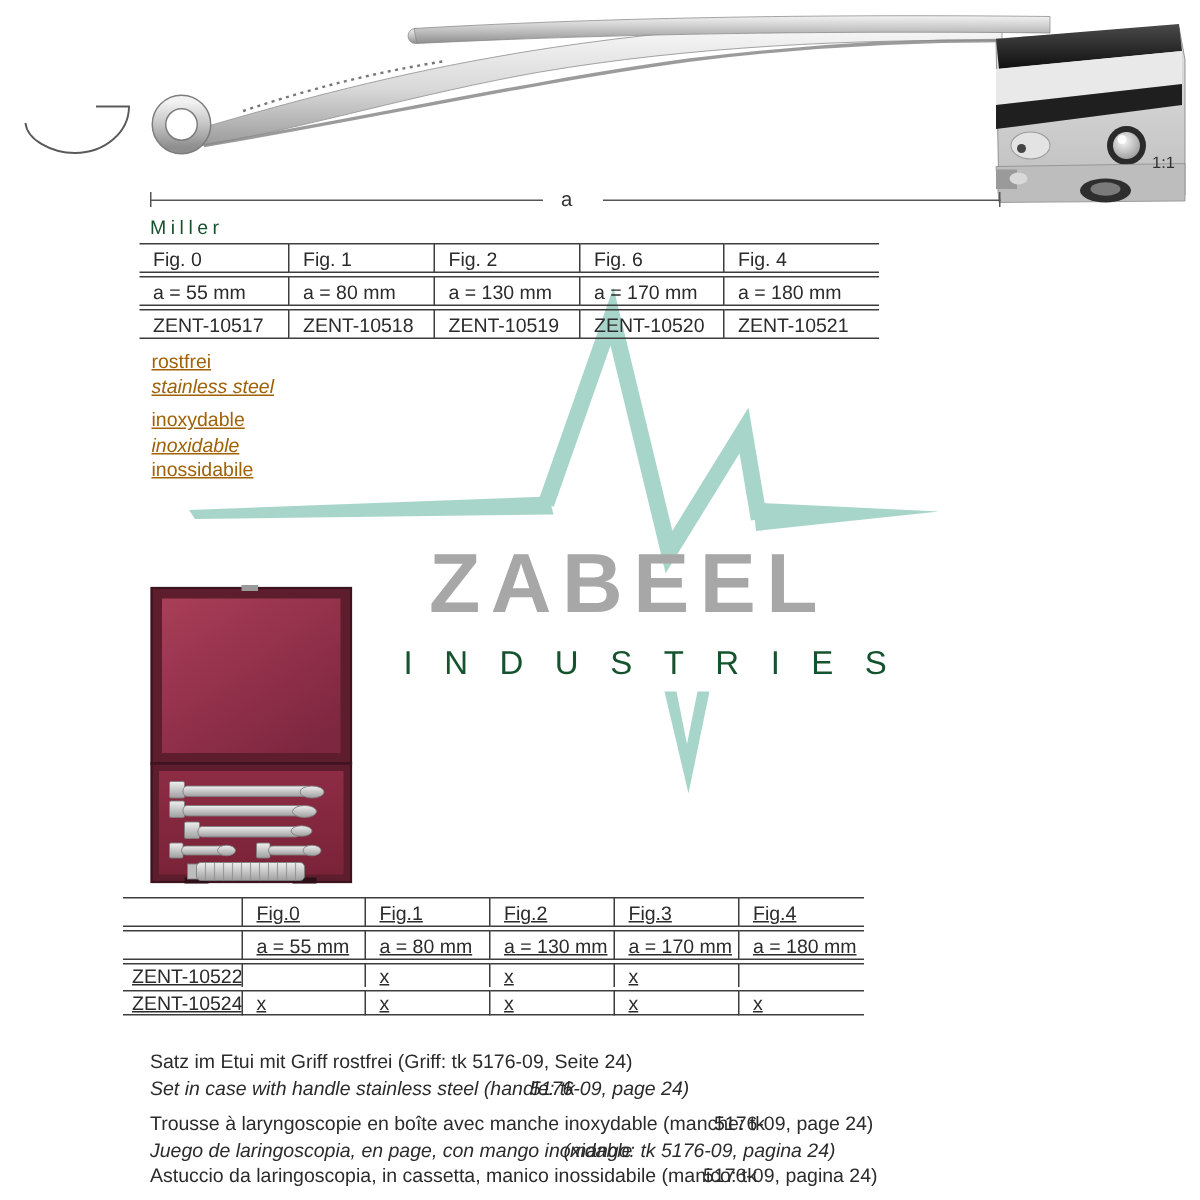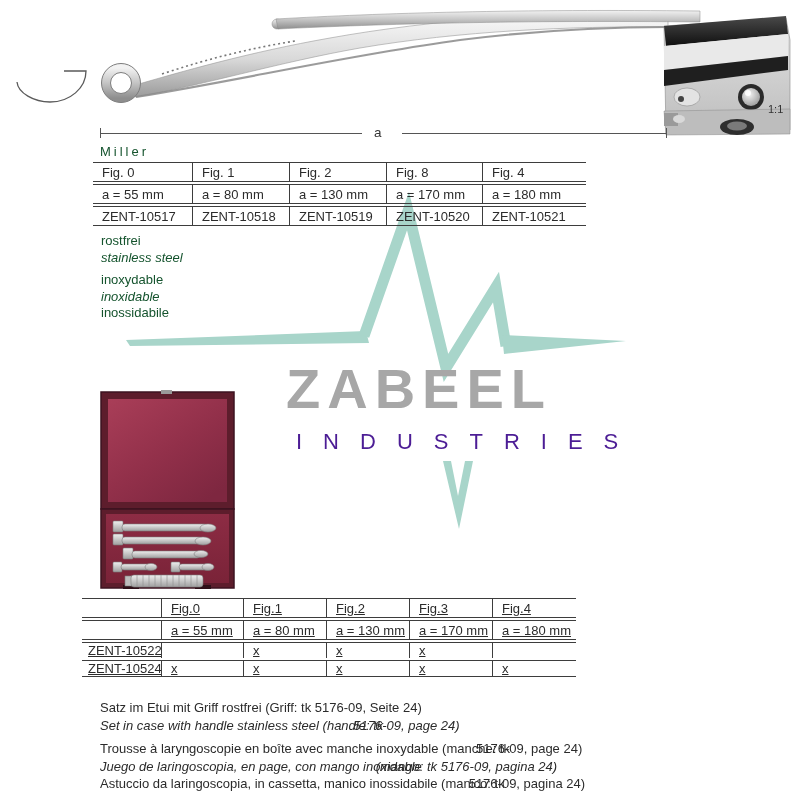--- a/index.html
+++ b/index.html
@@ -5,22 +5,22 @@
   html,body{margin:0;padding:0;background:#fff;}
   #page{position:relative;width:800px;height:800px;background:#fff;overflow:hidden;
         font-family:"Liberation Sans","DejaVu Sans",sans-serif;color:#2b2b2b;}
   .abs{position:absolute;}
   svg{display:block;}
 
   
   #watermark-svg{position:absolute;left:0;top:0;z-index:1;pointer-events:none;}
   .wm-name{position:absolute;left:286px;top:361px;z-index:1;font-size:56px;font-weight:bold;
            line-height:1;letter-spacing:7px;color:#a7a7a7;}
-  .wm-sub{position:absolute;left:296px;top:431px;z-index:1;font-size:22px;font-weight:normal;
-          line-height:1;letter-spacing:21px;color:#4c1d95;}
+  .wm-sub{position:absolute;left:269px;top:431px;z-index:1;font-size:22px;font-weight:normal;
+          line-height:1;letter-spacing:21px;color:#14532d;}
 
   .content{z-index:2;}
 
   
   .dim{background:#555;}
   #dim-label{font-size:13.5px;color:#333;}
   #scale-label{left:768px;top:103px;font-size:11px;color:#333;}
 
   #series-label{left:100px;top:144px;font-size:13px;letter-spacing:3px;color:#14532d;}
 
@@ -35,21 +35,21 @@
 
   #table2{left:82px;top:596px;width:494px;text-decoration:underline;}
   #table2 tr.hd td{border-top:1px solid #3d3d3d;border-bottom:1px solid #3d3d3d;}
   #table2 tr.bd td{border-top:1px solid #3d3d3d;}
   #table2 tr.bd.last td{border-bottom:1px solid #3d3d3d;}
   #table2 td:not(:last-child){border-right:1px solid #3d3d3d;}
   #table2 td.lbl{padding:0 4px 0 6px;text-align:right;}
   #table2 tr.bd td{height:15px;}
 
   
-  #materials{left:101px;top:233px;font-size:13px;line-height:16.5px;color:#14532d;}
+  #materials{left:101px;top:233px;font-size:13px;line-height:16.5px;color:#a16207;text-decoration:underline;}
   .mat.gap{margin-top:6px;}
   .it{font-style:italic;}
 
   
   #footnotes{left:100px;top:699px;width:560px;font-size:13px;line-height:17.5px;color:#2b2b2b;}
   .fl{white-space:nowrap;}
   .fl .ov{position:relative;}
   .fgap{margin-top:6px;}
 </style>
 </head>
@@ -150,21 +150,21 @@
         <col style="width:97px">
         <col style="width:97px">
               <col style="width:96px">
         <col style="width:103px">
       </colgroup>
     <tbody>
         <tr>
       <td>Fig. 0</td>
       <td>Fig. 1</td>
       <td>Fig. 2</td>
-      <td>Fig. 8</td>
+      <td>Fig. 6</td>
       <td>Fig. 4</td>
     </tr>
     <tr>
       <td>a = 55 mm</td>
       <td>a = 80 mm</td>
       <td>a = 130 mm</td>
       <td>a = 170 mm</td>
       <td>a = 180 mm</td>
     </tr>
     <tr>

